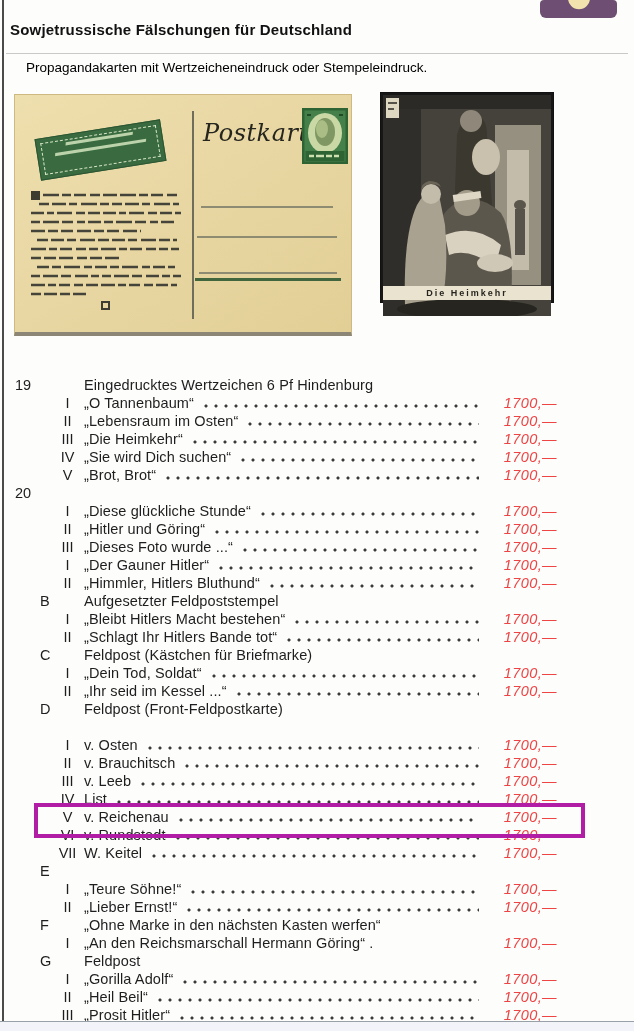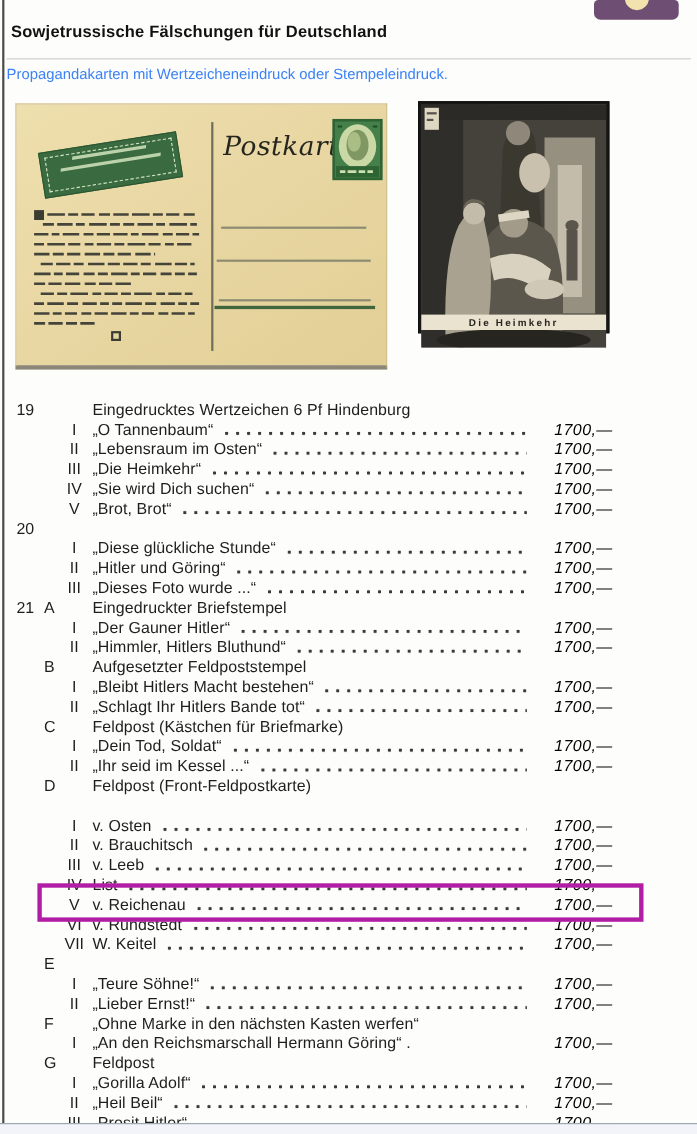--- a/index.html
+++ b/index.html
@@ -6,21 +6,21 @@
   .page{position:relative;width:634px;height:1031px;background:#fdfdfc;overflow:hidden;
         font-family:"Liberation Sans", sans-serif;color:#1c1c1c;}
   .left-rule{position:absolute;left:2px;top:0;width:2px;height:1021px;background:#4a4a4a;}
   .bottom-strip{position:absolute;left:0;top:1021px;width:634px;height:10px;background:#f3f4fa;border-top:1px solid #9aa0a8;}
   .corner-tab{position:absolute;left:540px;top:0;width:77px;height:18px;background:#6e4e72;
               border-radius:4px 4px 6px 6px;overflow:hidden;}
   .corner-tab .dot{position:absolute;left:50%;top:0;width:22px;height:22px;border-radius:50%;
               background:#f2e3ae;transform:translate(-50%,-58%);}
   .title{position:absolute;left:10px;top:21px;font-size:15px;font-weight:bold;letter-spacing:.2px;color:#111;}
   .title-rule{position:absolute;left:6px;top:53px;width:622px;height:1px;background:#c9c9c9;}
-  .subtitle{position:absolute;left:6px;top:60px;font-size:13.5px;color:#3b82f6;}
+  .subtitle{position:absolute;left:26px;top:60px;font-size:13.5px;color:#000000;}
 
   
   .fig-postcard{position:absolute;left:14px;top:94px;width:338px;height:242px;
       background:linear-gradient(145deg,#eedfae,#e7d5a0 60%,#e2cf96);
       border:1px solid #cdb981;border-bottom:4px solid #8c8676;box-sizing:border-box;}
   .pc-label{position:absolute;left:22px;top:34px;width:127px;height:42px;background:#3a6b40;
       border:1px solid #2c5532;transform:rotate(-9deg);box-sizing:border-box;}
   .pc-label-inner{position:absolute;left:4px;top:4px;right:4px;bottom:4px;border:1px dashed #d6e6c6;}
   .pc-label-line{height:3px;background:rgba(221,236,197,.8);margin:7px auto 0 auto;transform:skewX(-14deg);}
   .pc-title{position:absolute;left:188px;top:24px;font-family:"DejaVu Serif", serif;
@@ -37,31 +37,31 @@
       border:1px solid #111;box-sizing:border-box;}
   .photo-art{position:absolute;left:2px;top:2px;width:168px;height:221px;overflow:hidden;
       background:linear-gradient(120deg,#35332f 0%,#4a463f 35%,#59544a 55%,#6c665a 75%,#4e4a42 100%);}
   .photo-caption{position:absolute;left:2px;bottom:2px;width:168px;height:14px;background:#e9e3cf;
       font-size:9px;font-weight:bold;letter-spacing:2px;color:#26251f;text-align:center;line-height:14px;}
   .photo-tag{position:absolute;left:3px;top:3px;width:13px;height:20px;background:#ded8c2;
       box-shadow:inset 0 3px 0 rgba(60,58,48,.0);}
   .photo-tag i{display:block;height:2px;background:#55524a;margin:4px 2px 0 2px;}
 
   
-  .catalog{position:absolute;left:0;top:364px;width:634px;}
+  .catalog{position:absolute;left:0;top:376px;width:634px;}
   .row{display:flex;align-items:baseline;height:18px;line-height:18px;font-size:14.5px;
       padding-left:15px;padding-right:77px;white-space:nowrap;color:#1e1e1e;}
   .c-num{flex:none;width:25px;}
   .c-letter{flex:none;width:14px;}
   .c-roman{flex:none;width:27px;text-align:center;}
   .c-text{flex:none;margin-left:3px;letter-spacing:.1px;}
   .c-leader{flex:1 1 auto;align-self:stretch;margin:0 6px 0 5px;}
   .c-leader.dots{background-image:radial-gradient(circle,#3a3a3a 1.3px,rgba(0,0,0,0) 1.8px);
       background-size:10px 6px;background-repeat:repeat-x;background-position:2px 9px;}
-  .c-price{flex:none;min-width:72px;text-align:right;font-style:italic;letter-spacing:.4px;color:#000000;}
+  .c-price{flex:none;min-width:72px;text-align:right;font-style:italic;letter-spacing:.4px;color:#ef4444;}
   .highlight-box{position:absolute;left:34px;width:543px;height:27px;border:4px solid #b21da5;
       box-sizing:content-box;background:transparent;z-index:5;}
 </style>
 </head>
 <body>
 
 <div class="page">
 
   <div class="left-rule"></div>
   <div class="corner-tab">
@@ -221,28 +221,20 @@
   </div>
       <div class="row">
     <span class="c-num"></span>
     <span class="c-letter"></span>
     <span class="c-roman">III</span>
     <span class="c-text">„Dieses Foto wurde ...“</span>
     <span class="c-leader dots"></span>
     <span class="c-price">1700,—</span>
   </div>
       <div class="row">
-    <span class="c-num">21</span>
-    <span class="c-letter">A</span>
-    <span class="c-roman"></span>
-    <span class="c-text">Eingedruckter Briefstempel</span>
-    <span class="c-leader"></span>
-    <span class="c-price"></span>
-  </div>
-      <div class="row">
     <span class="c-num"></span>
     <span class="c-letter"></span>
     <span class="c-roman">I</span>
     <span class="c-text">„Der Gauner Hitler“</span>
     <span class="c-leader dots"></span>
     <span class="c-price">1700,—</span>
   </div>
       <div class="row">
     <span class="c-num"></span>
     <span class="c-letter"></span>

